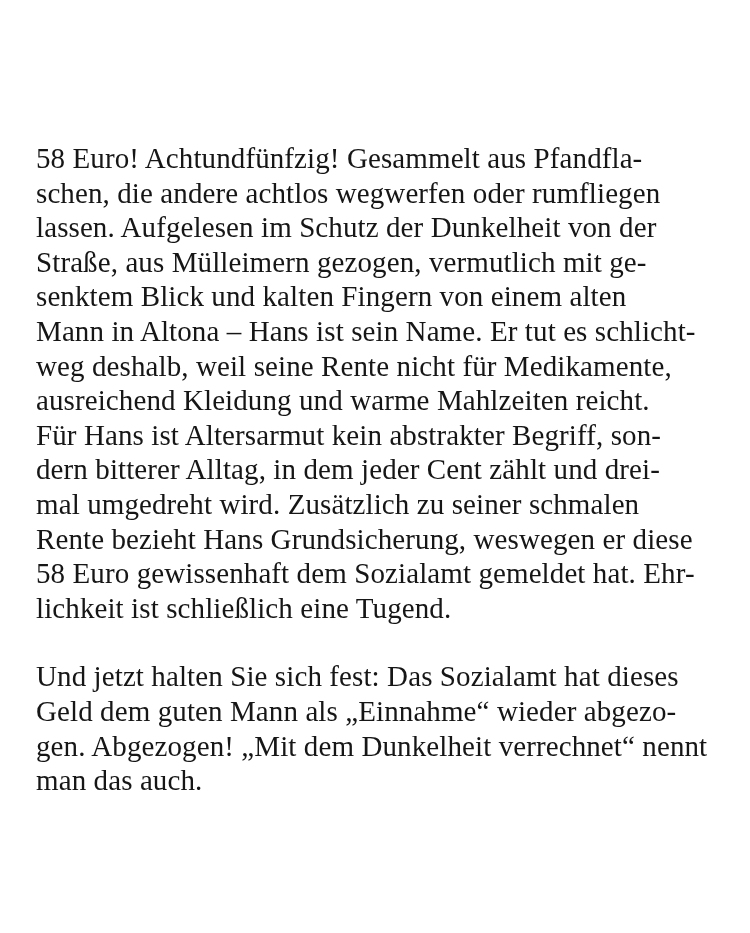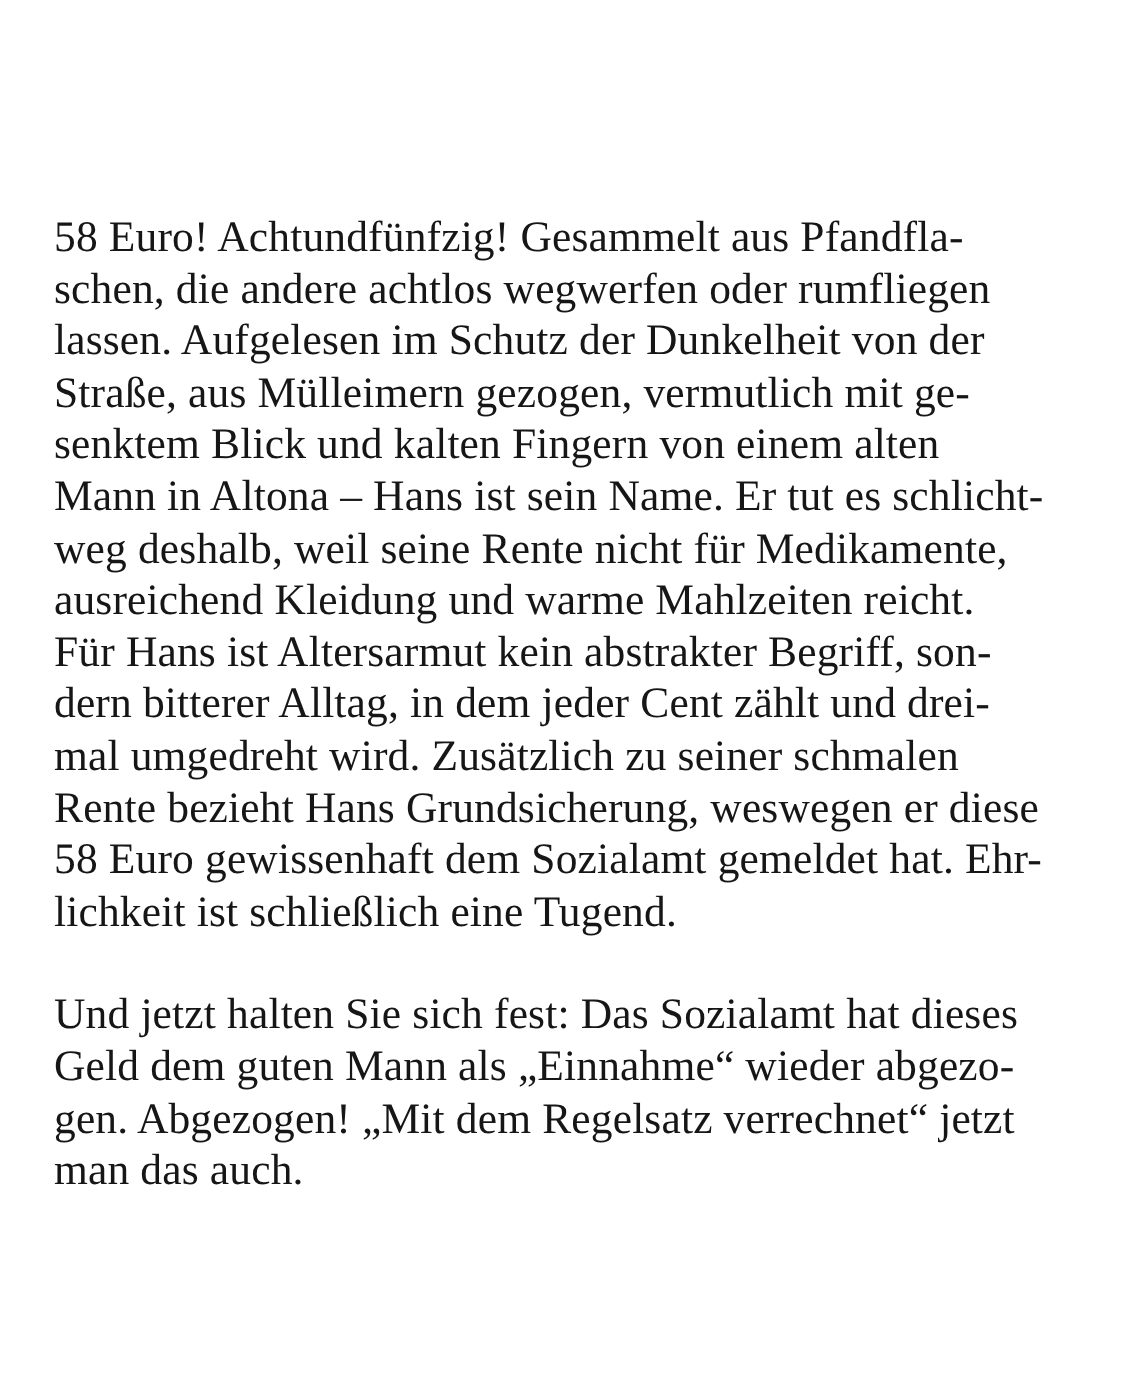--- a/index.html
+++ b/index.html
@@ -45,16 +45,16 @@
 weg deshalb, weil seine Rente nicht für Medikamente,
 ausreichend Kleidung und warme Mahlzeiten reicht.
 Für Hans ist Altersarmut kein abstrakter Begriff, son-
 dern bitterer Alltag, in dem jeder Cent zählt und drei-
 mal umgedreht wird. Zusätzlich zu seiner schmalen
 Rente bezieht Hans Grundsicherung, weswegen er diese
 58 Euro gewissenhaft dem Sozialamt gemeldet hat. Ehr-
 lichkeit ist schließlich eine Tugend.</p>
     <p>Und jetzt halten Sie sich fest: Das Sozialamt hat dieses
 Geld dem guten Mann als „Einnahme“ wieder abgezo-
-gen. Abgezogen! „Mit dem Regelsatz verrechnet“ jetzt
+gen. Abgezogen! „Mit dem Dunkelheit verrechnet“ nennt
 man das auch.</p>
   </div>
 </div>
 
 </body></html>

